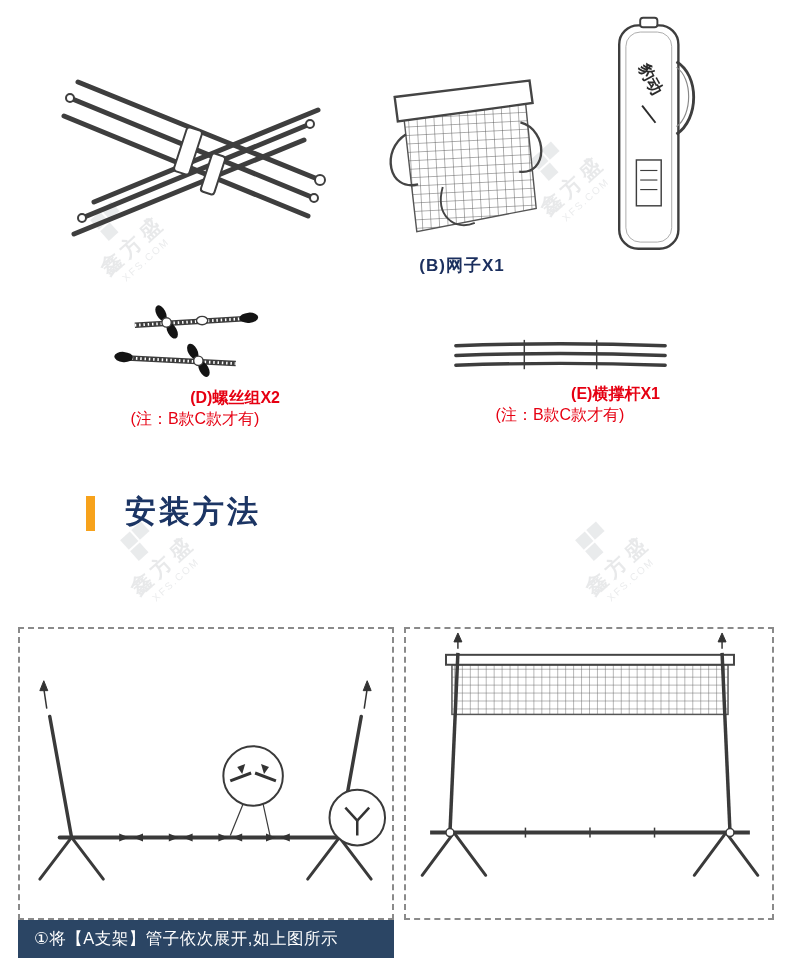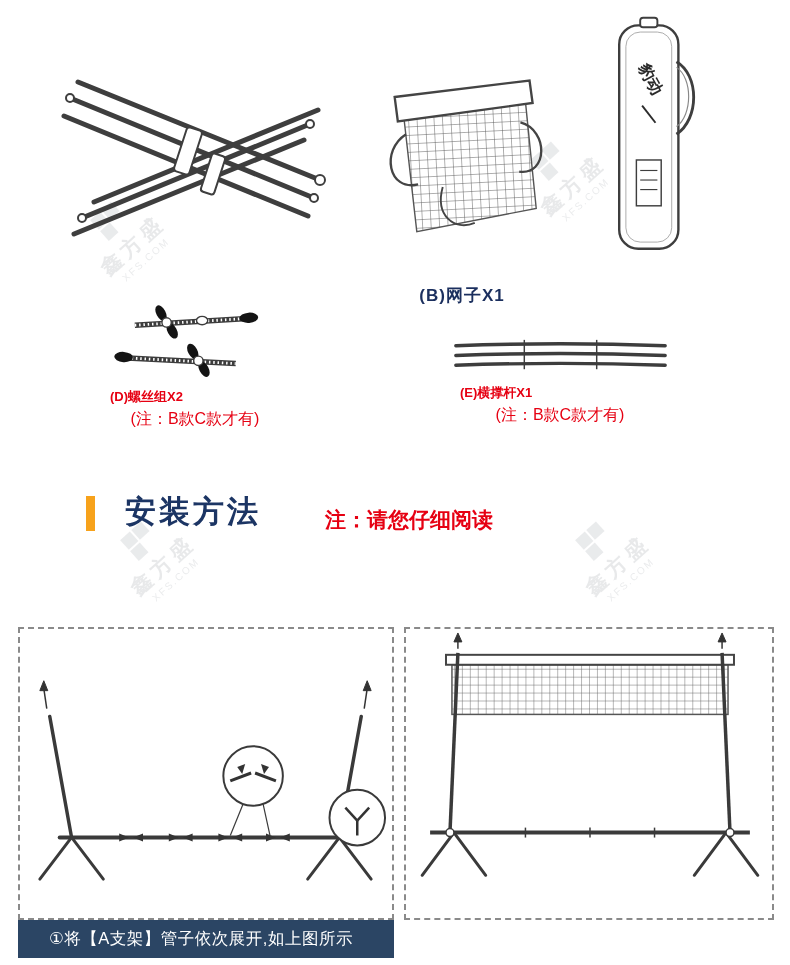--- a/index.html
+++ b/index.html
@@ -17,37 +17,37 @@
       transform:rotate(-42deg);opacity:.28;pointer-events:none;}
   .wm-logo{width:32px;display:flex;flex-wrap:wrap;margin-bottom:4px;}
   .wm-logo span{display:block;width:13px;height:13px;background:#b4b8bd;margin:1px;}
   .wm-cn{font-size:21px;font-weight:bold;letter-spacing:5px;color:#aeb2b7;white-space:nowrap;}
   .wm-en{font-size:10px;letter-spacing:2px;color:#b4b8bd;}
 
   
   .part-svg{position:absolute;}
   .part-label{position:absolute;font-size:17px;font-weight:bold;color:var(--label-navy);
       text-align:center;letter-spacing:1px;}
-  .red-label{position:absolute;font-size:13px;font-weight:bold;color:var(--red);text-align:left;}
+  .red-label{position:absolute;font-size:16px;font-weight:bold;color:var(--red);text-align:right;}
   .red-note{position:absolute;font-size:16px;color:var(--red);text-align:center;}
 
   
   .accent-bar{position:absolute;left:86px;top:496px;width:9px;height:35px;background:var(--accent-orange);}
   .install-title{position:absolute;left:106px;top:491px;font-size:31px;font-weight:bold;
       color:#1c3564;letter-spacing:3px;margin-left:19px;}
   .install-notes{position:absolute;left:325px;top:502px;font-size:21px;color:#111;line-height:35px;}
   .install-notes .red-line{color:var(--red);font-weight:bold;}
 
   
   .panel{position:absolute;top:627px;}
   .panel-left{left:18px;width:376px;}
   .panel-right{left:404px;width:370px;}
   .diagram{height:293px;border:2px dashed #8a8a8a;background:#fff;overflow:hidden;}
   .caption{height:38px;background:var(--caption-bg);color:#fff;display:flex;align-items:center;
-      padding-left:31px;font-size:16.5px;letter-spacing:.5px;white-space:nowrap;}
+      padding-left:16px;font-size:16.5px;letter-spacing:.5px;white-space:nowrap;}
 </style>
 </head>
 <body>
 
 <div class="page">
 
   <div class="wm" style="left:60px;top:200px;">
     <div class="wm-logo">
         <span></span>
         <span></span>
@@ -131,21 +131,21 @@
       </pattern>
     </defs>
     <g transform="rotate(-3 85 95)">
       <polygon points="22,34 152,24 158,148 30,166" fill="url(#meshB)" stroke="#555" stroke-width="1.5"></polygon>
       <polygon points="14,22 158,12 160,36 16,48" fill="#fff" stroke="#444" stroke-width="2.5"></polygon>
       <path d="M24 62 C -4 78, 2 122, 34 116" stroke="#444" stroke-width="2.5" fill="none"></path>
       <path d="M146 56 C 176 66, 172 114, 142 108" stroke="#444" stroke-width="2.5" fill="none"></path>
       <path d="M60 120 C 50 150, 70 168, 92 160" stroke="#444" stroke-width="2" fill="none"></path>
     </g>
   </svg>
-  <div class="part-label" style="left:392px;top:284px;width:140px;">(B)网子X1</div>
+  <div class="part-label" style="left:392px;top:254px;width:140px;">(B)网子X1</div>
 
   <svg class="part-svg" style="left:600px;top:12px;" width="110" height="253" viewBox="0 0 115 265">
     <g stroke="#3e3e3e" fill="#fff">
       <rect x="20" y="14" width="62" height="234" rx="20" stroke-width="2.5"></rect>
       <rect x="27" y="21" width="48" height="220" rx="15" stroke-width="1" stroke="#a9a9a9" fill="none"></rect>
       <path d="M80 52 C 104 66, 104 112, 80 128" stroke-width="3" fill="none"></path>
       <path d="M80 58 C 97 69, 97 108, 80 120" stroke-width="1.2" fill="none" stroke="#888"></path>
       <rect x="38" y="155" width="26" height="48" stroke-width="1.5"></rect>
       <line x1="42" y1="166" x2="60" y2="166" stroke-width="1.2"></line>
       <line x1="42" y1="176" x2="60" y2="176" stroke-width="1.2"></line>
@@ -186,21 +186,20 @@
       <line x1="78" y1="6" x2="78" y2="36"></line>
       <line x1="152" y1="6" x2="152" y2="36"></line>
     </g>
   </svg>
   <div class="red-label" style="left:460px;top:384px;width:200px;">(E)横撑杆X1</div>
   <div class="red-note" style="left:465px;top:405px;width:190px;">(注：B款C款才有)</div>
 
   <span class="accent-bar"></span>
   <h2 class="install-title">安装方法</h2>
   <div class="install-notes">
-    <div class="red-line">注：请您仔细阅读</div>
   </div>
 
   <div class="panel panel-left">
     <div class="diagram">
       <svg width="370" height="287" viewBox="0 0 373 289">
         <g stroke="#3a3a3a" fill="none" stroke-linecap="round">
           <line x1="40" y1="210" x2="330" y2="210" stroke-width="4"></line>
           <line x1="52" y1="210" x2="30" y2="88" stroke-width="3.5"></line>
           <line x1="322" y1="210" x2="344" y2="88" stroke-width="3.5"></line>
           <line x1="52" y1="210" x2="20" y2="252" stroke-width="3"></line>

